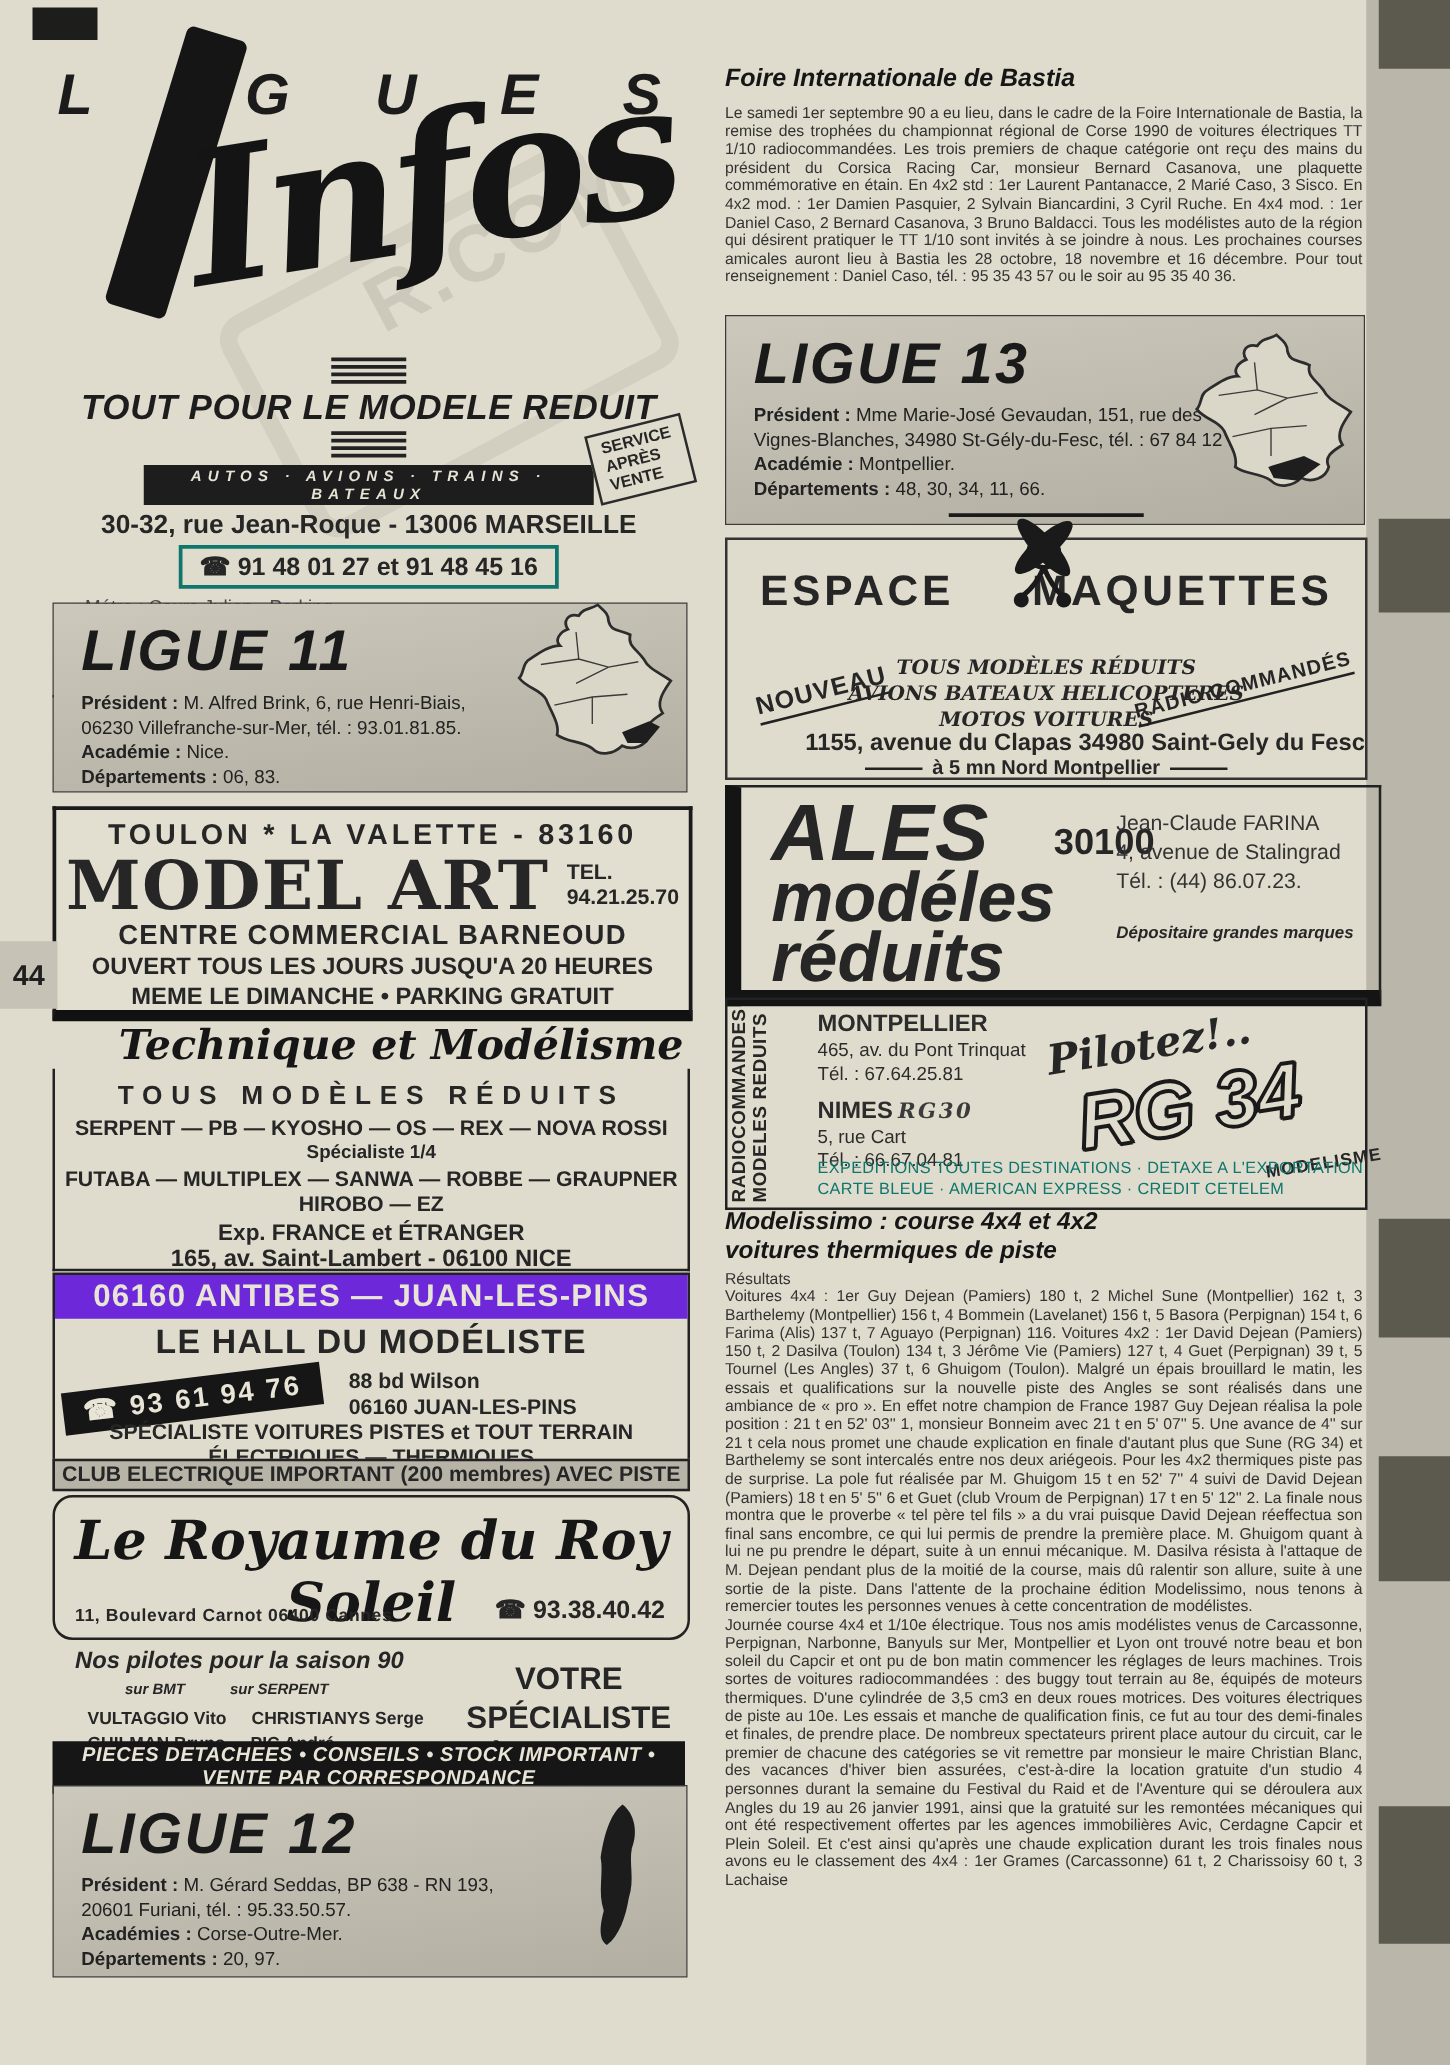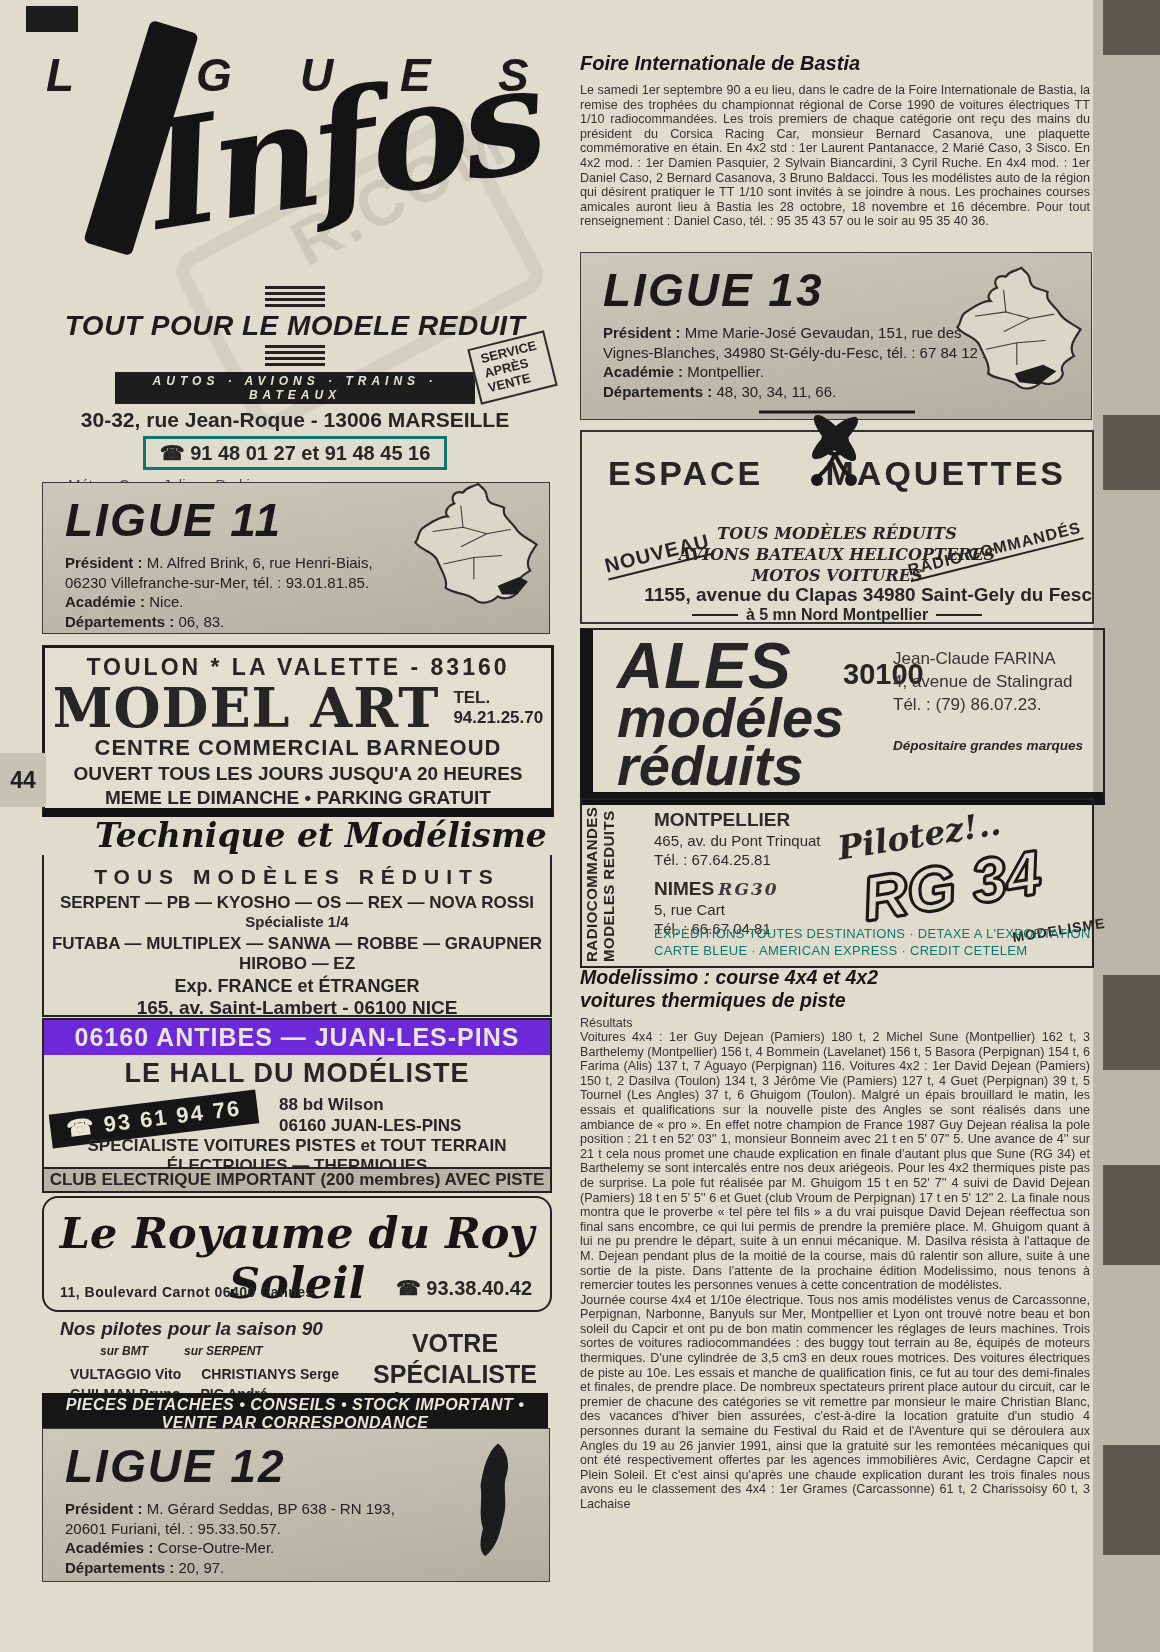--- a/index.html
+++ b/index.html
@@ -352,21 +352,21 @@
   </div>
 
   <div class="abs" id="ales">
     <div id="ales-n1">ALES</div>
     <div id="ales-code">30100</div>
     <div id="ales-n2">modéles</div>
     <div id="ales-n3">réduits</div>
     <div id="ales-contact">
       <div>Jean-Claude FARINA</div>
       <div>4, avenue de Stalingrad</div>
-      <div>Tél. : (79) 86.07.23.</div>
+      <div>Tél. : (44) 86.07.23.</div>
     </div>
     <div id="ales-note">Dépositaire grandes marques</div>
   </div>
 
   <div class="abs" id="rg34">
     <div id="rg-side">
       <span class="vtxt">RADIOCOMMANDES</span>
       <span class="vtxt">MODELES REDUITS</span>
     </div>
     <div id="rg-main">

